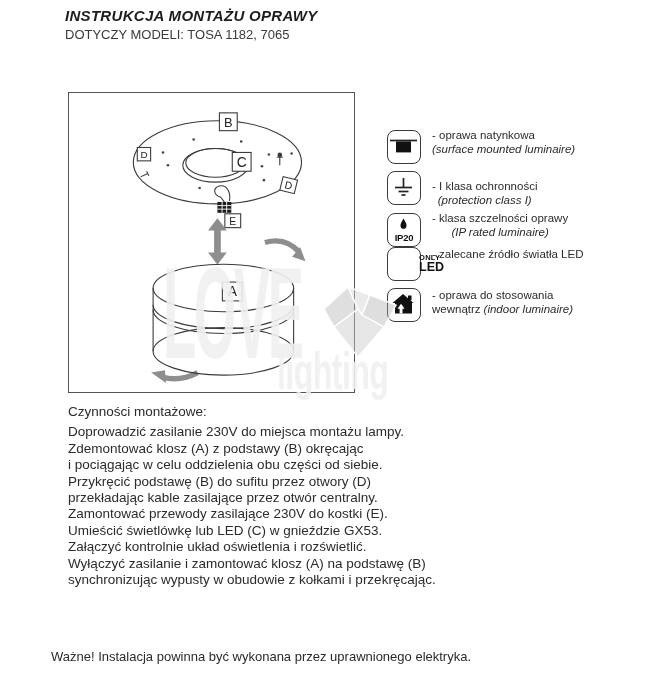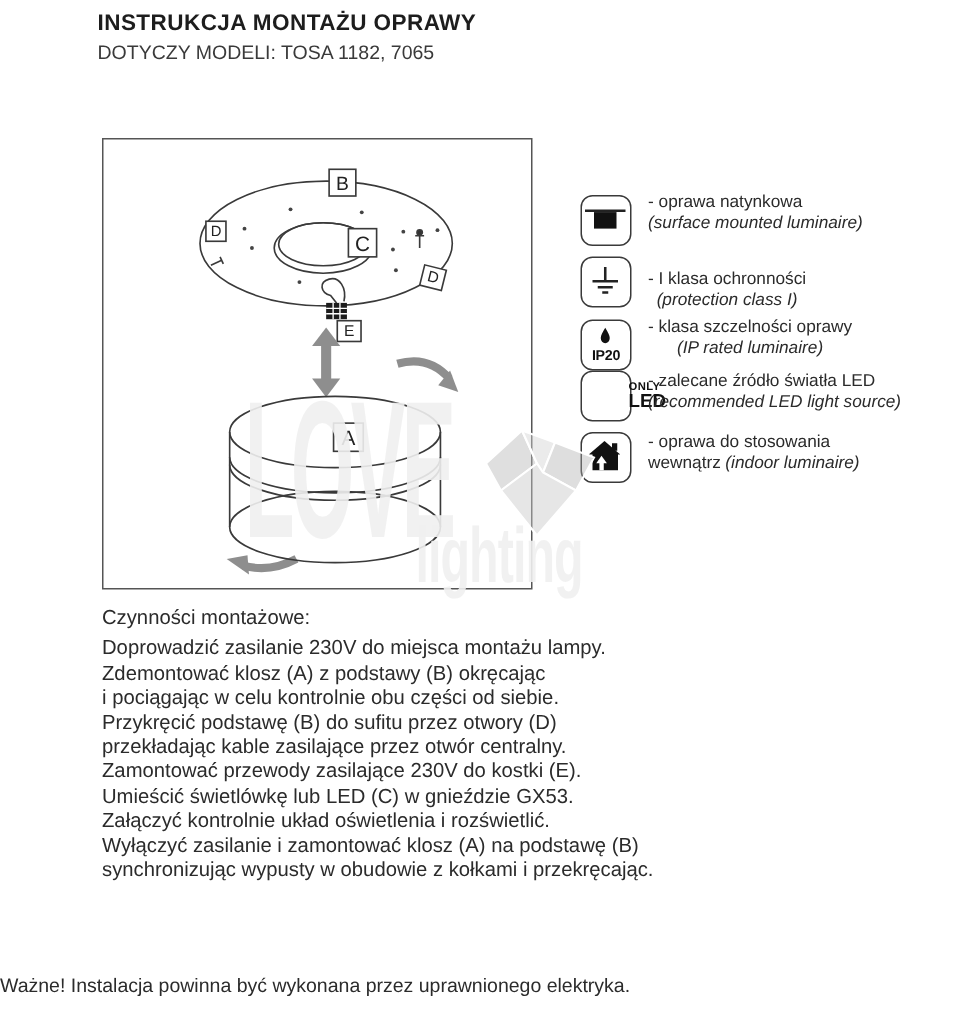--- a/index.html
+++ b/index.html
@@ -1,20 +1,20 @@
 <!DOCTYPE html>
 <html><head>
 <meta charset="utf-8">
 <style>
   html,body { margin:0; padding:0; background:#fff; }
   .page {
     position:relative; width:650px; height:677px; background:#ffffff;
     font-family:"Liberation Sans", sans-serif; color:#2b2b2b; overflow:hidden;
   }
-  .title { position:absolute; left:65px; top:7px; font-size:15px; font-weight:bold; color:#1d1d1d; letter-spacing:.3px; }
+  .title { position:absolute; left:65px; top:7px; font-size:15px; font-weight:bold; color:#1d1d1d; letter-spacing:.3px;font-style:italic; }
   .subtitle { position:absolute; left:65px; top:27px; font-size:13px; color:#3a3a3a; }
 
   .diagram-frame { position:absolute; left:68px; top:92px; width:287px; height:301px;
     border:1.5px solid #555; box-sizing:border-box; background:#fff; }
   .diagram-frame svg { display:block; }
 
   .feat-icon { position:absolute; left:387px; width:34px; height:34px;
     border:1.7px solid #3a3a3a; border-radius:8px; box-sizing:border-box; background:#fff;padding-left:31px; }
   .feat-icon svg { position:absolute; left:0; top:0; }
   .ip-text { position:absolute; bottom:3px; left:0; width:100%; text-align:center;
@@ -22,21 +22,21 @@
   .only-t { margin-top:5px; text-align:center; font-size:7.5px; font-weight:bold; letter-spacing:.3px; color:#111; }
   .led-t  { text-align:center; font-size:12.5px; font-weight:bold; line-height:11px; color:#111; }
 
   .feat-text { position:absolute; left:432px; font-size:11.5px; line-height:13.5px; color:#2b2b2b; white-space:nowrap; }
   .feat-text .en { font-style:italic;text-align:center; }
   .feat-text .pl2 { margin-right:3px; }
 
   .instructions { position:absolute; left:68px; top:404px; font-size:13.5px; line-height:16.4px; color:#2b2b2b; }
   .instructions .heading { margin-bottom:4px; }
 
-  .footer-note { position:absolute; left:0; top:649px; width:522px; text-align:left; font-size:13px; color:#2b2b2b; }
+  .footer-note { position:absolute; left:0; top:649px; width:522px; text-align:center; font-size:13px; color:#2b2b2b; }
 
   
   .watermark { position:absolute; inset:0; pointer-events:none; z-index:6;padding-left:23px; }
   .wm-love { position:absolute; left:163px; top:248px; font-size:130px; line-height:1;
     font-weight:bold; letter-spacing:-6px; color:rgba(240,240,240,0.9);
     transform:scaleX(0.42); transform-origin:left top; }
   .wm-lighting { position:absolute; left:277px; top:345px; font-size:52px; line-height:1;
     font-weight:bold; letter-spacing:-1px; color:rgba(240,240,240,0.9);
     transform:scaleX(0.62); transform-origin:left top; }
   .wm-heart { position:absolute; left:318px; top:283px; }
@@ -162,21 +162,20 @@
     <div>- klasa szczelności oprawy</div>
     <div class="en">(IP rated luminaire)</div>
   </div>
 
   <div class="feat-icon" style="top:247px">
     <div class="only-t">ONLY</div>
     <div class="led-t">LED</div>
   </div>
   <div class="feat-text" style="top:248px">
     <div>- zalecane źródło światła LED</div>
-    <div class="en">(recommended LED light source)</div>
   </div>
 
   <div class="feat-icon" style="top:288px">
     <svg viewBox="0 0 31 31" width="31" height="31">
       <g fill="#111">
         <polygon points="4.5,14 15,5 25.5,14"></polygon>
         <rect x="20" y="6.5" width="3.5" height="5"></rect>
         <rect x="7" y="13" width="17" height="11.5"></rect>
       </g>
       <g fill="#fff">
@@ -187,21 +186,21 @@
   </div>
   <div class="feat-text" style="top:289px">
     <div>- oprawa do stosowania</div>
     <div><span class="pl2">wewnątrz</span><span class="en">(indoor luminaire)</span></div>
   </div>
 
   <div class="instructions">
     <div class="heading">Czynności montażowe:</div>
     <div>Doprowadzić zasilanie 230V do miejsca montażu lampy.</div>
     <div>Zdemontować klosz (A) z podstawy (B) okręcając</div>
-    <div>i pociągając w celu kontrolnie obu części od siebie.</div>
+    <div>i pociągając w celu oddzielenia obu części od siebie.</div>
     <div>Przykręcić podstawę (B) do sufitu przez otwory (D)</div>
     <div>przekładając kable zasilające przez otwór centralny.</div>
     <div>Zamontować przewody zasilające 230V do kostki (E).</div>
     <div>Umieścić świetlówkę lub LED (C) w gnieździe GX53.</div>
     <div>Załączyć kontrolnie układ oświetlenia i rozświetlić.</div>
     <div>Wyłączyć zasilanie i zamontować klosz (A) na podstawę (B)</div>
     <div>synchronizując wypusty w obudowie z kołkami i przekręcając.</div>
   </div>
 
   <div class="footer-note">Ważne! Instalacja powinna być wykonana przez uprawnionego elektryka.</div>

